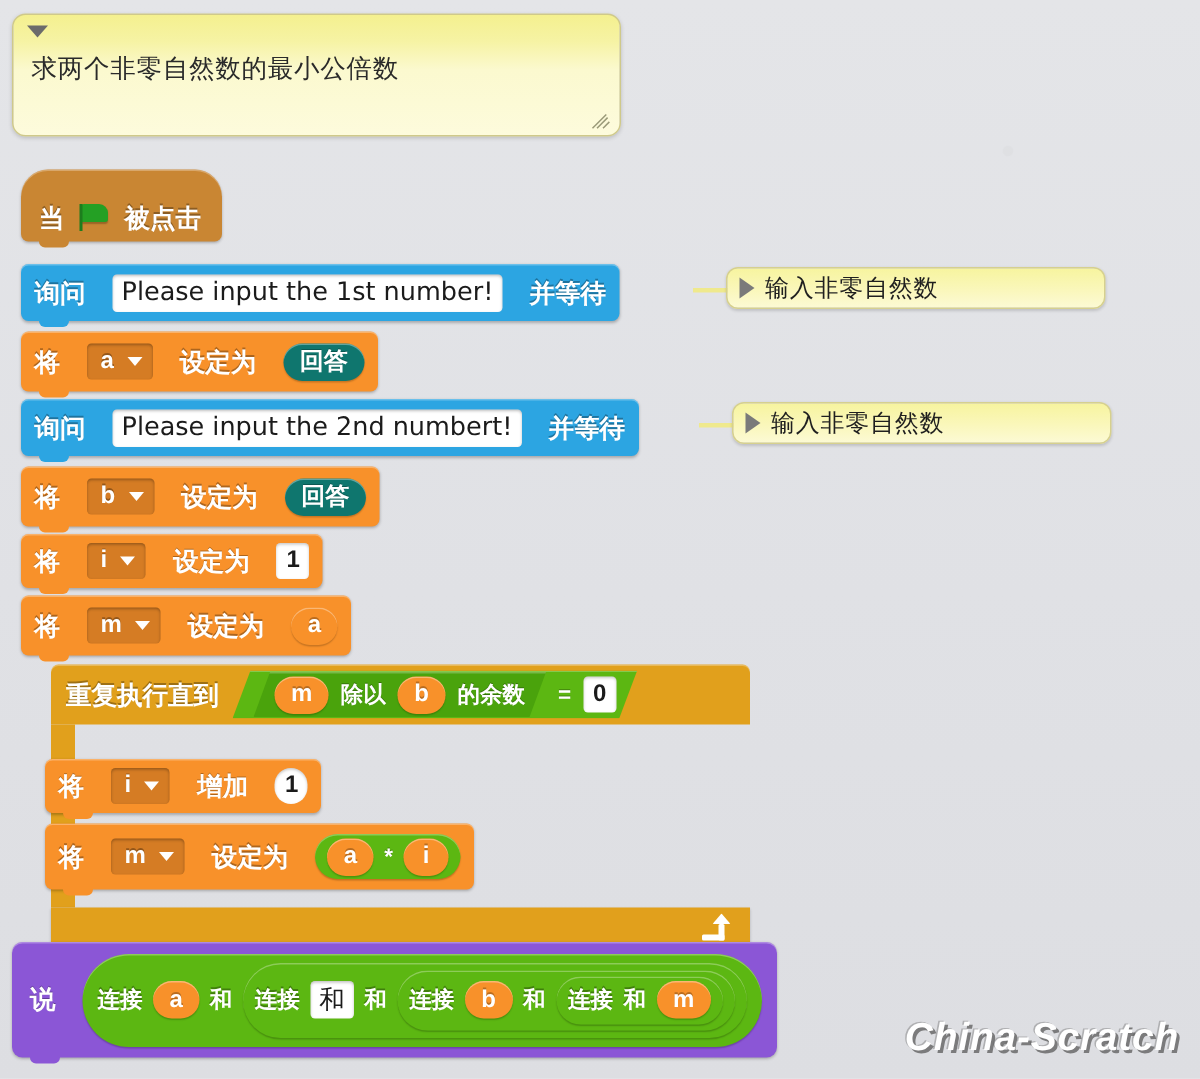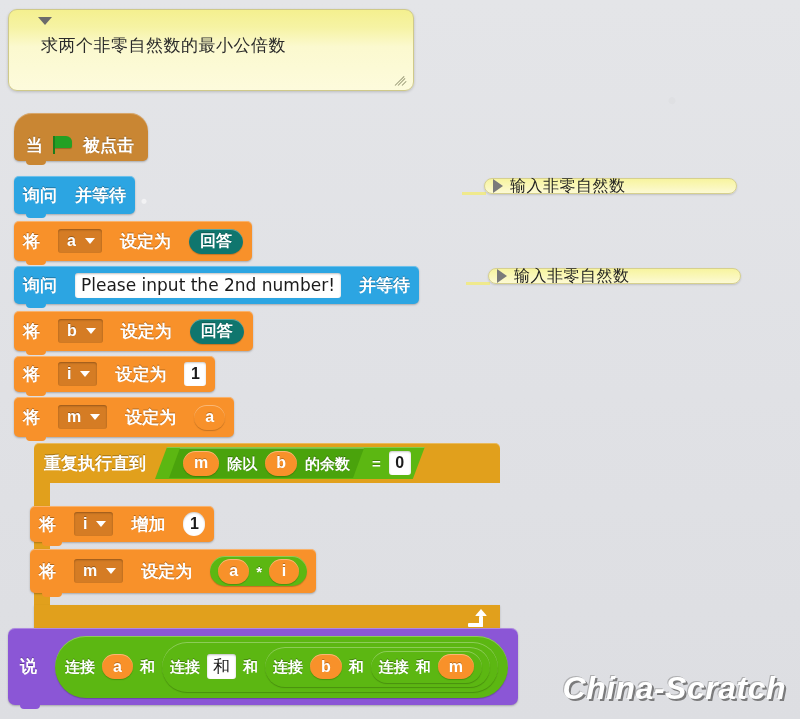--- a/index.html
+++ b/index.html
@@ -33,21 +33,20 @@
   .lbl.sm { font-size:15px; }
 
   
   .comment {
     position:absolute;
     border-radius:9px;
     border:1px solid #cfc98a;
     background:linear-gradient(180deg,#f4f08f 0%, #f6f3a4 22%, #fbf9cf 46%, #fdfbdc 100%);
     box-shadow:0 1px 3px rgba(0,0,0,.18);
     overflow:hidden;
-    padding-left:20px;
   }
   .comment .chead { height:20px; position:relative; }
   .comment .tri-down {
     position:absolute; left:9px; top:7px;
     width:0;height:0;
     border-left:7px solid transparent;
     border-right:7px solid transparent;
     border-top:8px solid #6b6b6b;
   }
   .comment .ctext {
@@ -62,21 +61,21 @@
     display:block; position:absolute; height:1px; background:#9a9a78;
     transform:rotate(-45deg); transform-origin:left center;
   }
   .grip i:nth-child(1){ width:13px; left:2px;  top:12px; }
   .grip i:nth-child(2){ width:10px; left:5px;  top:12px; }
   .grip i:nth-child(3){ width:6px;  left:9px;  top:12px; }
 
   
   .cmt-collapsed {
     position:absolute;
-    height:16px;
+    height:28px;
     border-radius:8px;
     border:1px solid #d6d08e;
     background:linear-gradient(180deg,#f7f49f 0%, #faf7bb 55%, #fcfad4 100%);
     display:flex; align-items:center;
     padding:0 12px 0 8px;
     box-shadow:0 1px 2px rgba(0,0,0,.15);
   }
   .cmt-collapsed .tri-right {
     width:0;height:0;
     border-top:7px solid transparent;
@@ -234,21 +233,21 @@
   .loop-arrow i:nth-child(2){ left:11px; bottom:1px; width:4px; height:11px; }
   .loop-arrow i:nth-child(3){
     left:7px; top:-2px; width:0;height:0;background:transparent;
     border-left:6px solid transparent;border-right:6px solid transparent;
     border-bottom:7px solid #fff;
   }
 
   
   .watermark {
     position:absolute;
-    font-size:32px; font-weight:bold; font-style:italic;
+    font-size:26px; font-weight:bold; font-style:italic;
     color:#ffffff;
     text-shadow:2px 2px 0 rgba(90,90,90,.75), -1px -1px 0 rgba(120,120,120,.45);
     letter-spacing:.5px;
     pointer-events:none;
   }
 </style>
 </head>
 <body>
 
 <div id="canvas">
@@ -266,41 +265,42 @@
   </div>
 
   <div class="hat" style="left:14px; top:113px; height:48px;">
     <span class="lbl">当</span>
     <span class="flag"></span>
     <span class="lbl">被点击</span>
   </div>
 
   <div class="blk c-sensing" style="left:14px; top:176px; height:38px;">
     <span class="lbl">询问</span>
+    <span class="txtin">Please input the 1st number!</span>
     <span class="lbl">并等待</span>
   </div>
   <div class="cmt-line" style="left:462px; top:192px; width:24px;"></div>
   <div class="cmt-collapsed" style="left:484px; top:178px; width:253px;">
     <span class="tri-right"></span>
     <span class="ct">输入非零自然数</span>
   </div>
 
   <div class="blk c-data" style="left:14px; top:221px; height:40px;">
     <span class="lbl">将</span>
     <span class="dropdown">
       <span class="dv">a</span>
       <span class="caret"></span>
     </span>
     <span class="lbl">设定为</span>
     <span class="oval sens">回答</span>
   </div>
 
   <div class="blk c-sensing" style="left:14px; top:266px; height:38px;">
     <span class="lbl">询问</span>
-    <span class="txtin">Please input the 2nd number!</span>
+    <span class="txtin">Please input the 2nd numbert!</span>
     <span class="lbl">并等待</span>
   </div>
   <div class="cmt-line" style="left:466px; top:282px; width:24px;"></div>
   <div class="cmt-collapsed" style="left:488px; top:268px; width:253px;">
     <span class="tri-right"></span>
     <span class="ct">输入非零自然数</span>
   </div>
 
   <div class="blk c-data" style="left:14px; top:311px; height:40px;">
     <span class="lbl">将</span>

